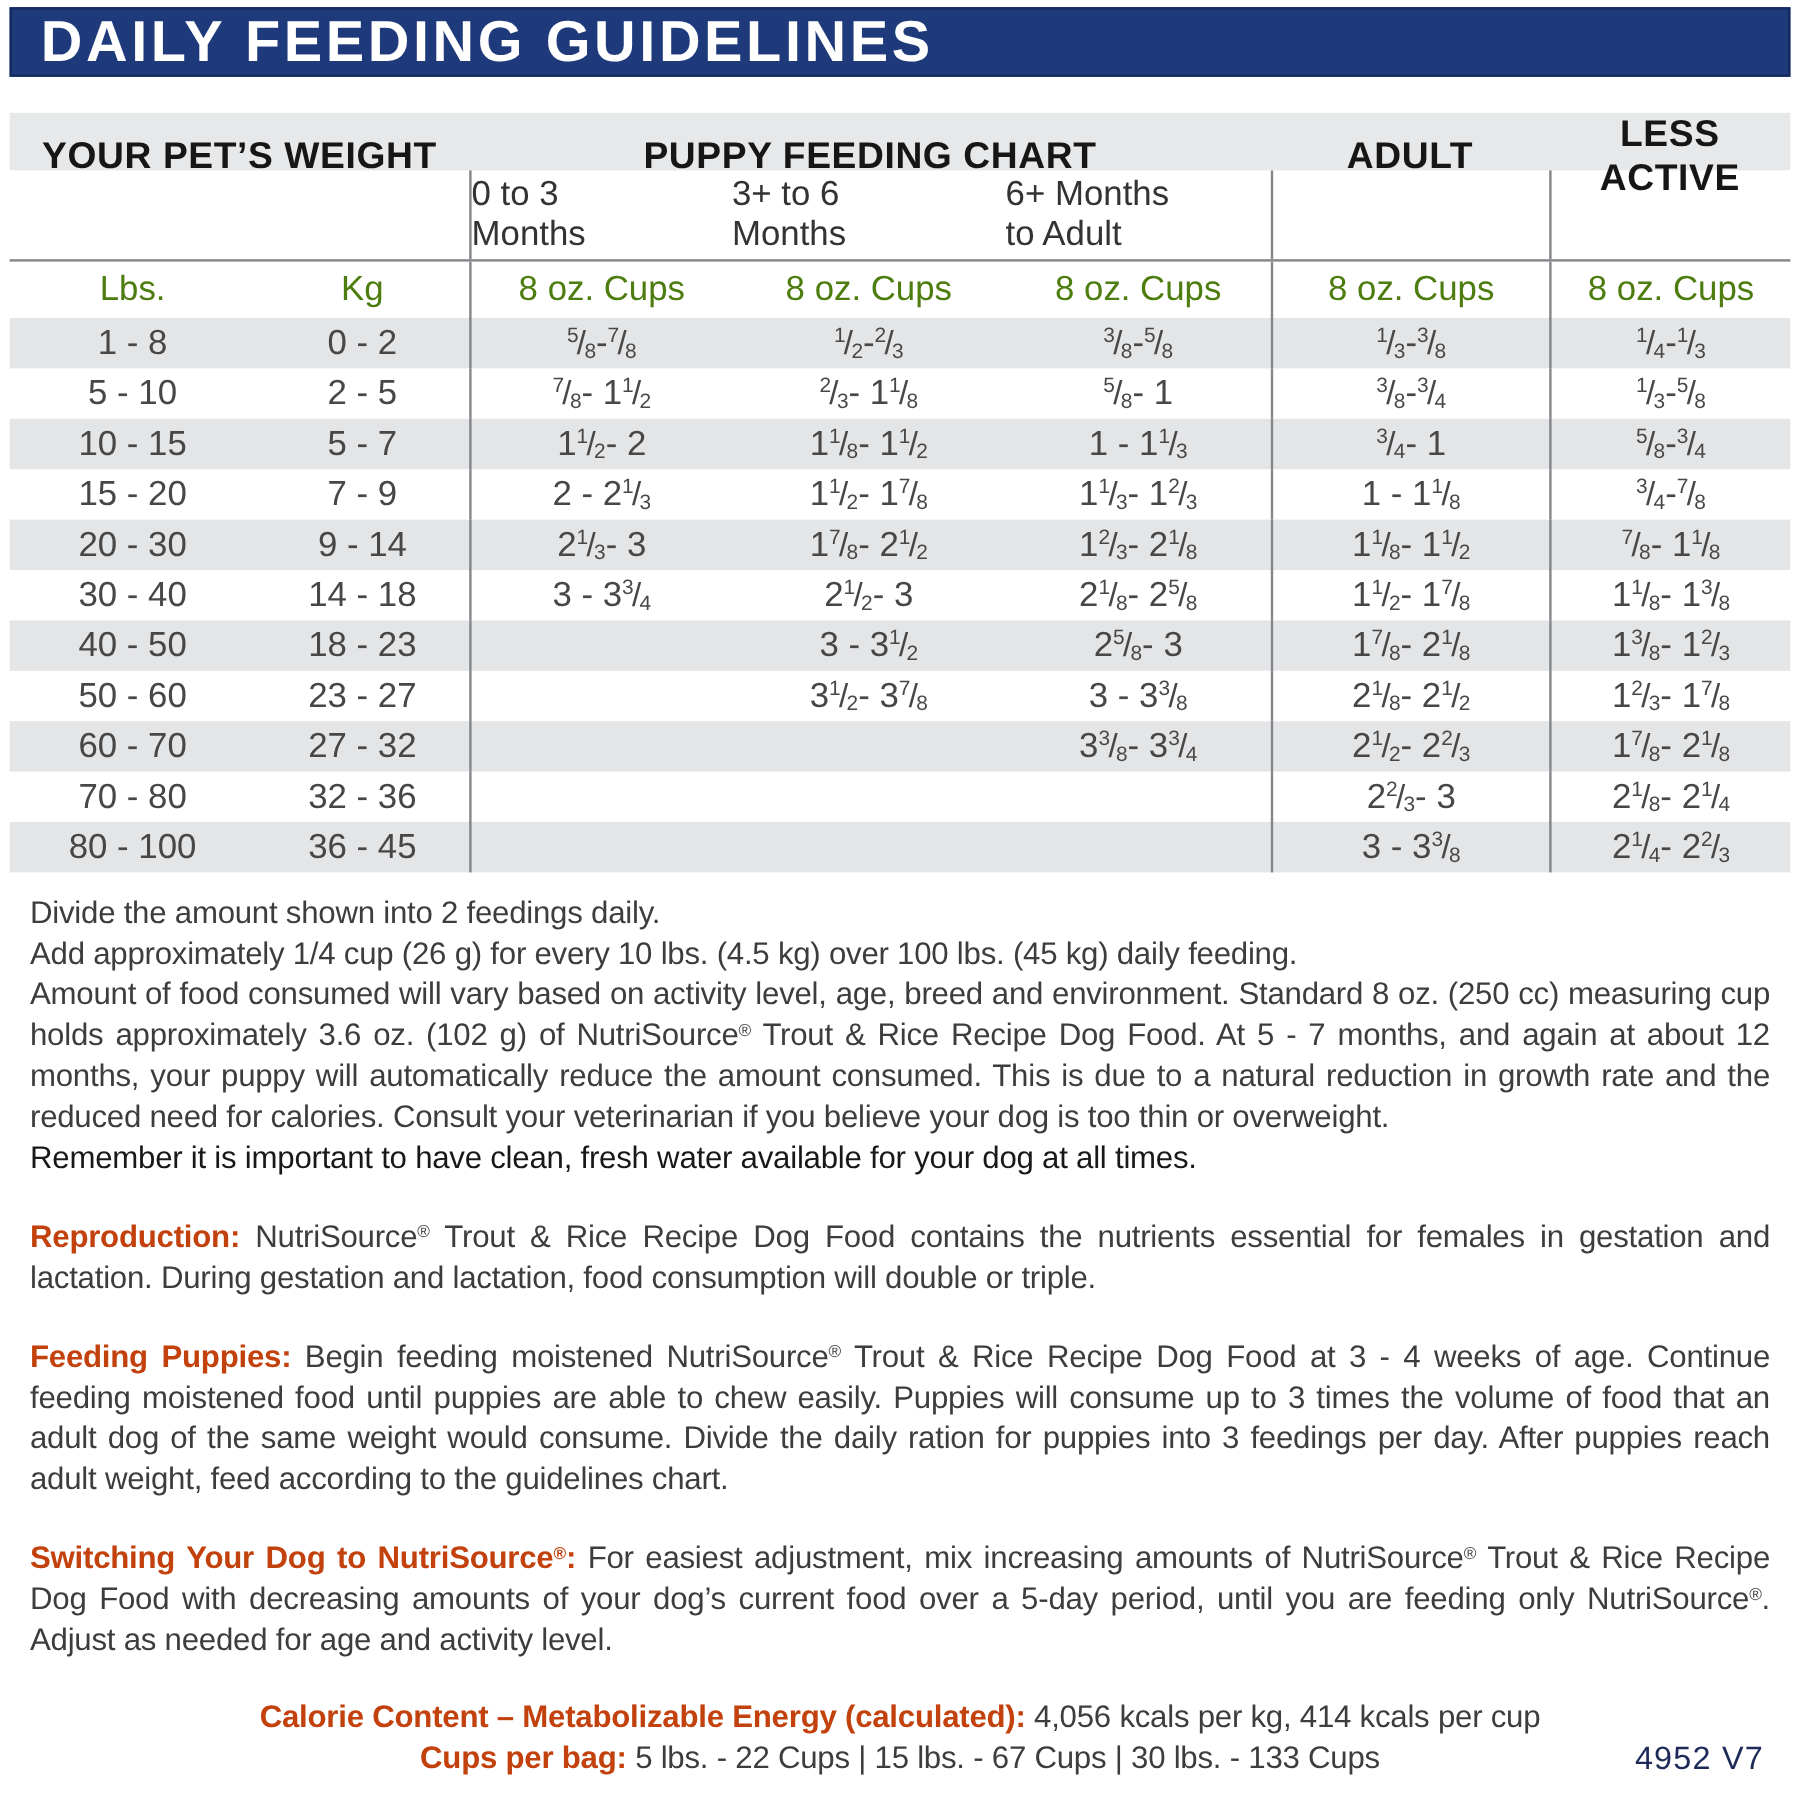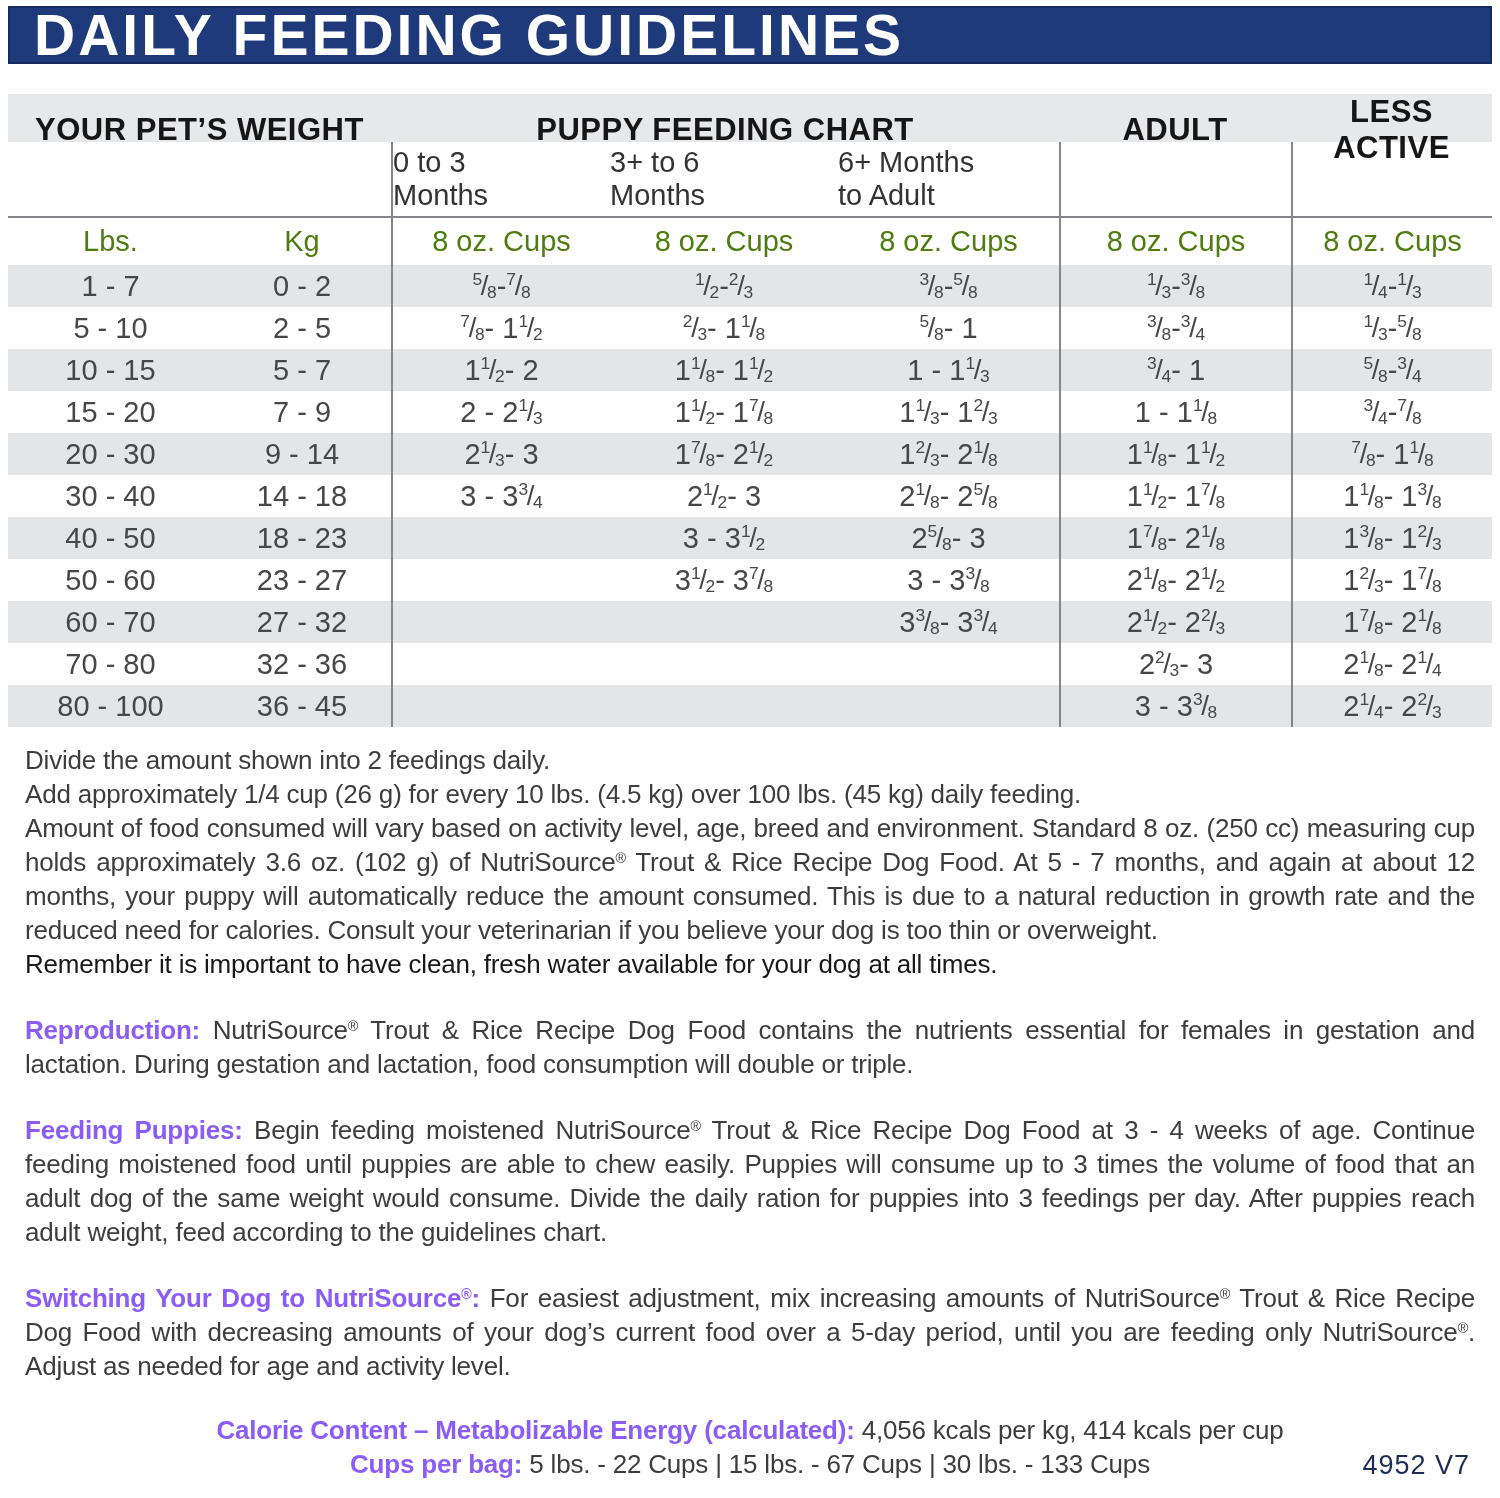--- a/index.html
+++ b/index.html
@@ -17,21 +17,21 @@
     margin:6px 8px 0 8px;
     height:58px;
     background:#1f3a7a;
     border:2px solid #152a60;
     box-sizing:border-box;
     display:flex; align-items:center;
     padding-left:24px;
   }
   .title-bar .title {
     color:#ffffff;
-    font-size:57px;
+    font-size:48px;
     font-weight:800;
     letter-spacing:3px;
   }
 
   
   .feed-table { margin:30px 8px 0 8px; }
   .gridrow {
     display:grid;
     grid-template-columns:205px 178px 219px 228px 221px 232px 201px;
   }
@@ -81,21 +81,21 @@
   
   .copy { margin:16px 25px 0 25px; }
   .body-text {
     font-size:26px;
     line-height:34px;
     color:#3d3d3d;
     text-align:justify;
     letter-spacing:-0.2px;
     margin:0;
   }
-  .lead { font-weight:700; color:#8b5cf6; }
+  .lead { font-weight:700; color:#c2410c; }
   .bold-line { font-weight:400; color:#181818; }
   .section { margin-top:32px; }
   .calorie-block { margin-top:30px; }
   .calorie-block .body-text { text-align:center; }
   sup.reg { font-size:0.55em; line-height:0; vertical-align:0.55em; }
 
   
   .footer-code {
     position:absolute;
     right:30px; top:1450px;
@@ -147,21 +147,21 @@
       <div class="tcell c2">Kg</div>
       <div class="tcell c3">8 oz. Cups</div>
       <div class="tcell c4">8 oz. Cups</div>
       <div class="tcell c5">8 oz. Cups</div>
       <div class="tcell c6">8 oz. Cups</div>
       <div class="tcell c7">8 oz. Cups</div>
     </div>
 
     <div>
         <div class="gridrow trow shade">
-          <div class="tcell c1">1 - 7</div>
+          <div class="tcell c1">1 - 8</div>
           <div class="tcell c2">0 - 2</div>
           <div class="tcell c3"><span class="fr"><span class="nu">5</span><span class="sl">/</span><span class="de">8</span></span> - <span class="fr"><span class="nu">7</span><span class="sl">/</span><span class="de">8</span></span></div>
           <div class="tcell c4"><span class="fr"><span class="nu">1</span><span class="sl">/</span><span class="de">2</span></span> - <span class="fr"><span class="nu">2</span><span class="sl">/</span><span class="de">3</span></span></div>
           <div class="tcell c5"><span class="fr"><span class="nu">3</span><span class="sl">/</span><span class="de">8</span></span> - <span class="fr"><span class="nu">5</span><span class="sl">/</span><span class="de">8</span></span></div>
           <div class="tcell c6"><span class="fr"><span class="nu">1</span><span class="sl">/</span><span class="de">3</span></span> - <span class="fr"><span class="nu">3</span><span class="sl">/</span><span class="de">8</span></span></div>
           <div class="tcell c7"><span class="fr"><span class="nu">1</span><span class="sl">/</span><span class="de">4</span></span> - <span class="fr"><span class="nu">1</span><span class="sl">/</span><span class="de">3</span></span></div>
         </div>
         <div class="gridrow trow">
           <div class="tcell c1">5 - 10</div>
           <div class="tcell c2">2 - 5</div>

